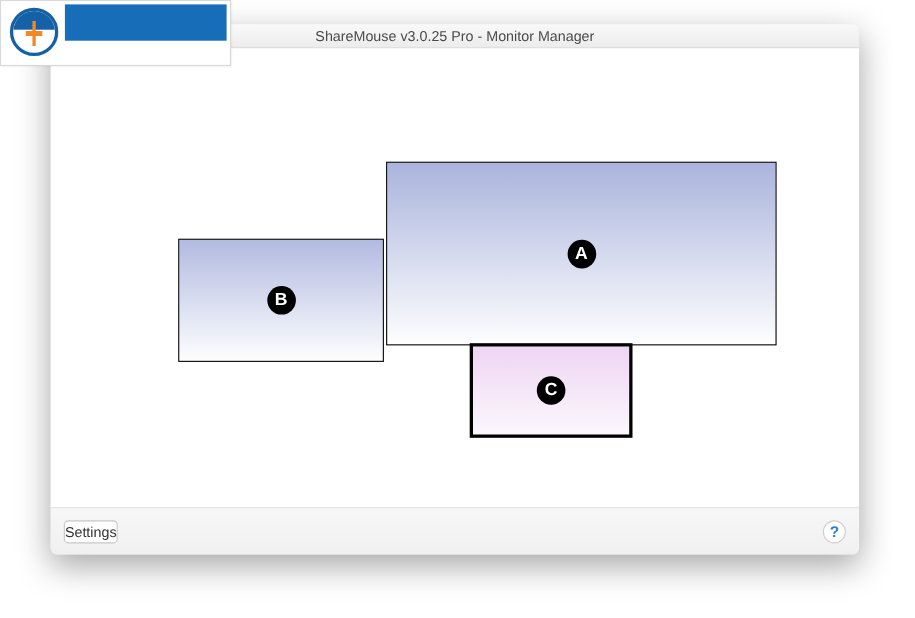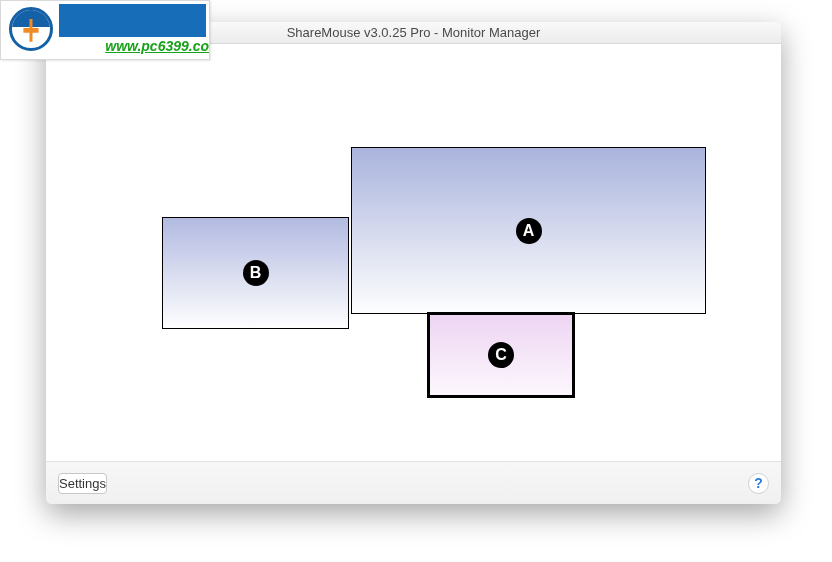--- a/index.html
+++ b/index.html
@@ -1,15 +1,15 @@
 <!DOCTYPE html>
 <html><head>
   <meta charset="utf-8">
   <style>
-    * { margin: 0; padding: 0; box-sizing: border-box; text-align: right; }
+    * { margin: 0; padding: 0; box-sizing: border-box; }
     body {
       font-family: -apple-system, "Helvetica Neue", Arial, sans-serif;
       background: transparent;
       width: 832px;
       height: 562px;
       position: relative;
     }
     .window {
       position: absolute;
       left: 46px;
@@ -179,21 +179,20 @@
 </head>
 <body>
 
 <div class="watermark">
   <div class="wm-top">
     <div class="wm-logo">
       <div class="wm-logo-circle"></div>
     </div>
     <div class="wm-bar"></div>
   </div>
-  <div class="wm-bottom">www.pc6399.co</div>
 </div>
 
 <div class="window">
   <div class="titlebar">
     <span>ShareMouse v3.0.25 Pro - Monitor Manager</span>
   </div>
   <div class="content">
     <div class="monitor a">
       <div class="monitor-label">A</div>
     </div>

